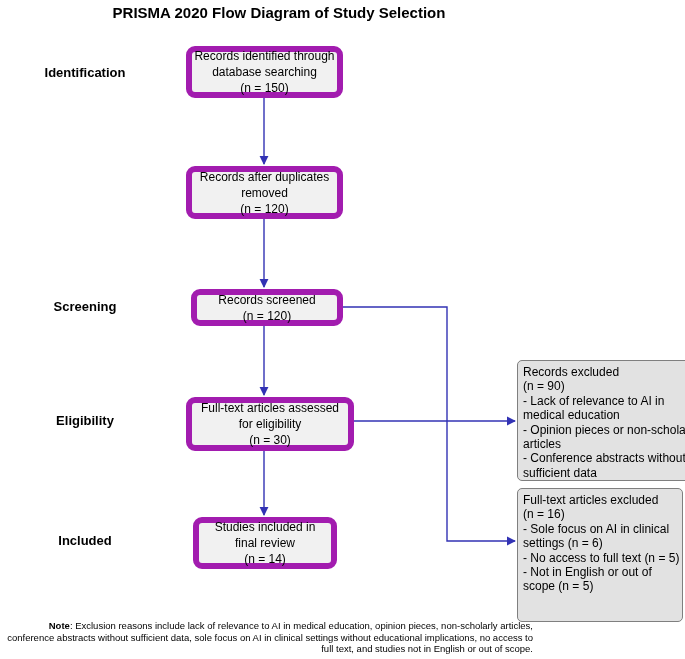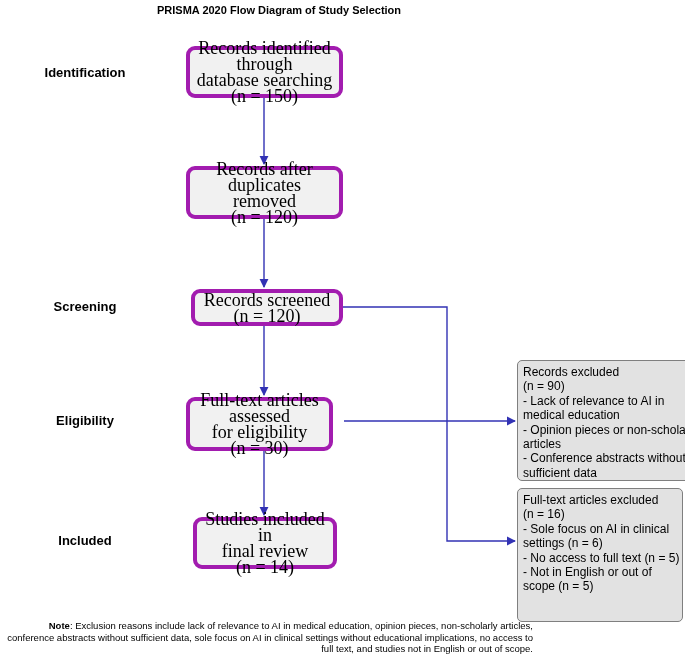--- a/index.html
+++ b/index.html
@@ -9,45 +9,44 @@
     height: 659px;
     overflow: hidden;
     background: #ffffff;
     font-family: "Liberation Sans", sans-serif;
     color: #000;
   }
   .title {
     position: absolute;
     top: 4px; left: 0; width: 558px;
     margin: 0;
-    font-size: 11px;
+    font-size: 15px;
     font-weight: bold;
     text-align: center;
   }
   .stage-label {
     position: absolute;
     left: 20px; width: 130px;
     font-size: 13px;
     font-weight: bold;
     text-align: center;
   }
   .flow-box {
     position: absolute;
     box-sizing: border-box;
     background: #f1f1f1;
-    border: 4px solid #a21caf;
+    border: 6px solid #a21caf;
     border-radius: 9px;
     display: flex;
     align-items: center;
     justify-content: center;
     text-align: center;
-    font-size: 18px;
+    font-size: 12px;
     line-height: 16px;
     white-space: pre-line;
-    font-family: Liberation Serif, serif;
   }
   .excl-box {
     position: absolute;
     box-sizing: border-box;
     background: #e2e2e2;
     border: 1px solid #7f7f7f;
     border-radius: 5px;
     font-size: 12px;
     line-height: 14.4px;
     padding: 4px 0 0 5px;
@@ -97,21 +96,21 @@
   </svg>
 
   <div class="flow-box" style="left:186px; top:46px;  width:157px; height:52px;">Records identified through
 database searching
 (n = 150)</div>
   <div class="flow-box" style="left:186px; top:166px; width:157px; height:53px;">Records after duplicates
 removed
 (n = 120)</div>
   <div class="flow-box" style="left:191px; top:289px; width:152px; height:37px;">Records screened
 (n = 120)</div>
-  <div class="flow-box" style="left:186px; top:397px; width:147px; height:54px;">Full-text articles assessed
+  <div class="flow-box" style="left:186px; top:397px; width:168px; height:54px;">Full-text articles assessed
 for eligibility
 (n = 30)</div>
   <div class="flow-box" style="left:193px; top:517px; width:144px; height:52px;">Studies included in
 final review
 (n = 14)</div>
 
   <div class="excl-box" style="left:517px; top:360px; width:182px; height:121px;">Records excluded
 (n = 90)
 - Lack of relevance to AI in
 medical education

